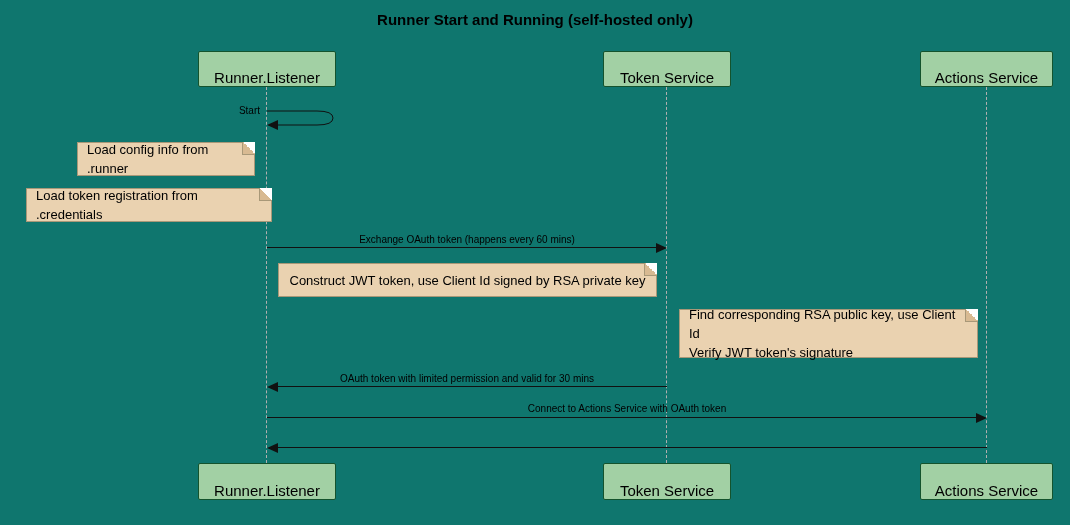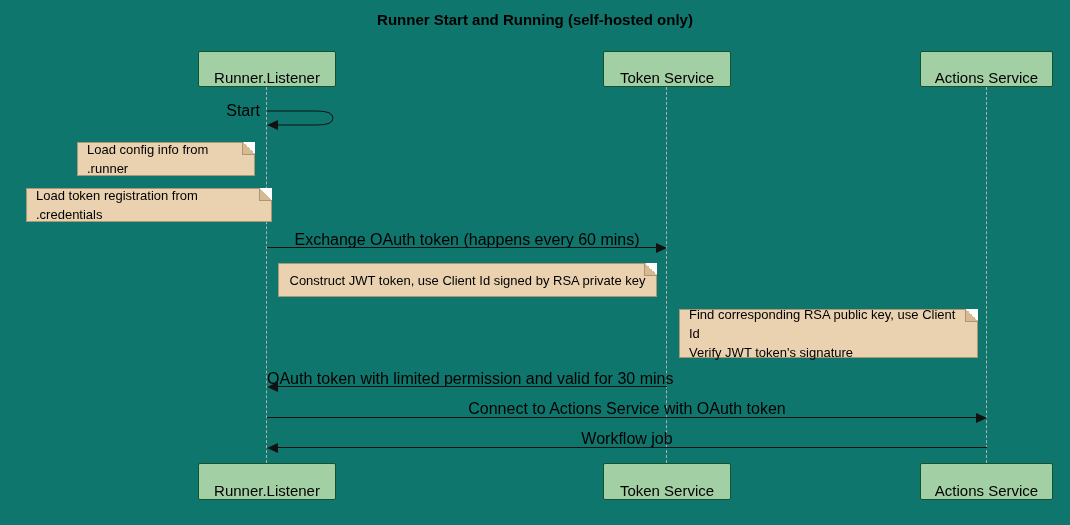--- a/index.html
+++ b/index.html
@@ -15,21 +15,21 @@
     position:absolute; top:87px; height:376px; width:0;
     border-left:1px dashed #b0b0b0;
   }
   .actor {
     position:absolute; height:36px; background:#a2d0a4;
     border:1px solid #14532d; border-radius:2px; box-sizing:border-box;
     display:flex; align-items:flex-end; justify-content:center;
     font-size:15px;
   }
   .mlabel {
-    position:absolute; font-size:16px; line-height:15px; text-align:center;
+    position:absolute; font-size:10px; line-height:15px; text-align:center;
     white-space:nowrap;
   }
   .line {
     position:absolute; height:0; border-top:1px solid #111;
   }
   .ahr { 
     position:absolute; width:0; height:0;
     border-top:5px solid transparent; border-bottom:5px solid transparent;
     border-left:11px solid #111;
   }
@@ -102,21 +102,20 @@
   </div>
 
   <div class="mlabel" style="left:267px; top:371px; width:400px;">OAuth token with limited permission and valid for 30 mins</div>
   <div class="line" style="left:277px; top:386px; width:390px;"></div>
   <div class="ahl" style="left:267px; top:382px;"></div>
 
   <div class="mlabel" style="left:267px; top:401px; width:720px;">Connect to Actions Service with OAuth token</div>
   <div class="line" style="left:267px; top:417px; width:710px;"></div>
   <div class="ahr" style="left:976px; top:413px;"></div>
 
-  <div class="mlabel" style="left:267px; top:431px; width:720px;">Workflow job</div>
   <div class="line" style="left:277px; top:447px; width:710px;"></div>
   <div class="ahl" style="left:267px; top:443px;"></div>
 
   <div class="actor" style="left:198px; top:463px; width:138px; height:37px;">
     <span>Runner.Listener</span>
   </div>
   <div class="actor" style="left:603px; top:463px; width:128px; height:37px;">
     <span>Token Service</span>
   </div>
   <div class="actor" style="left:920px; top:463px; width:133px; height:37px;">

